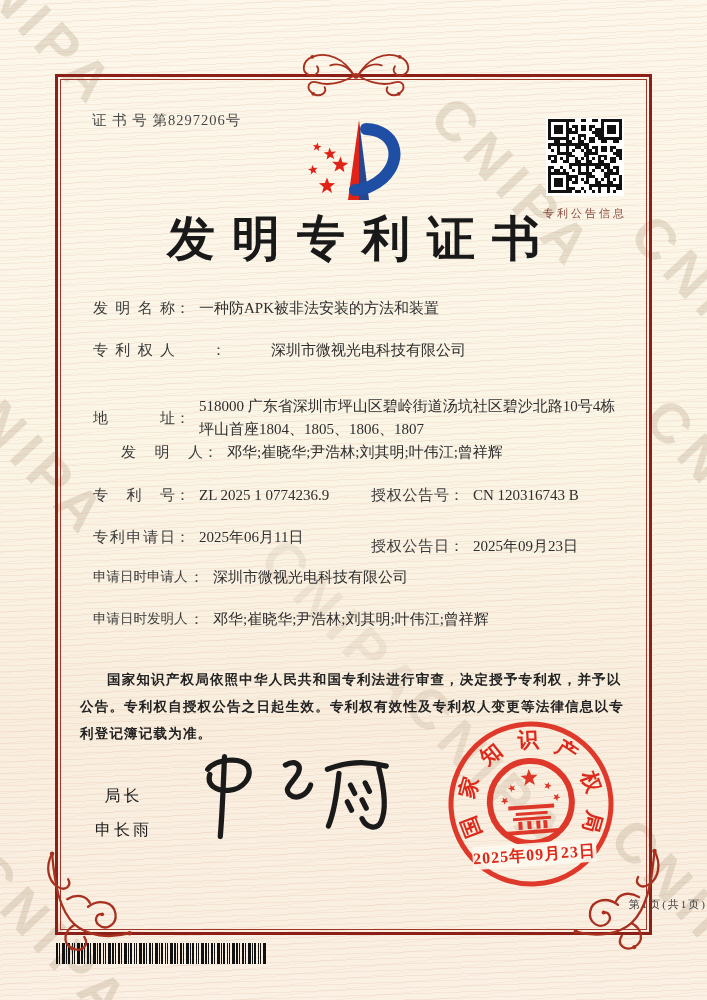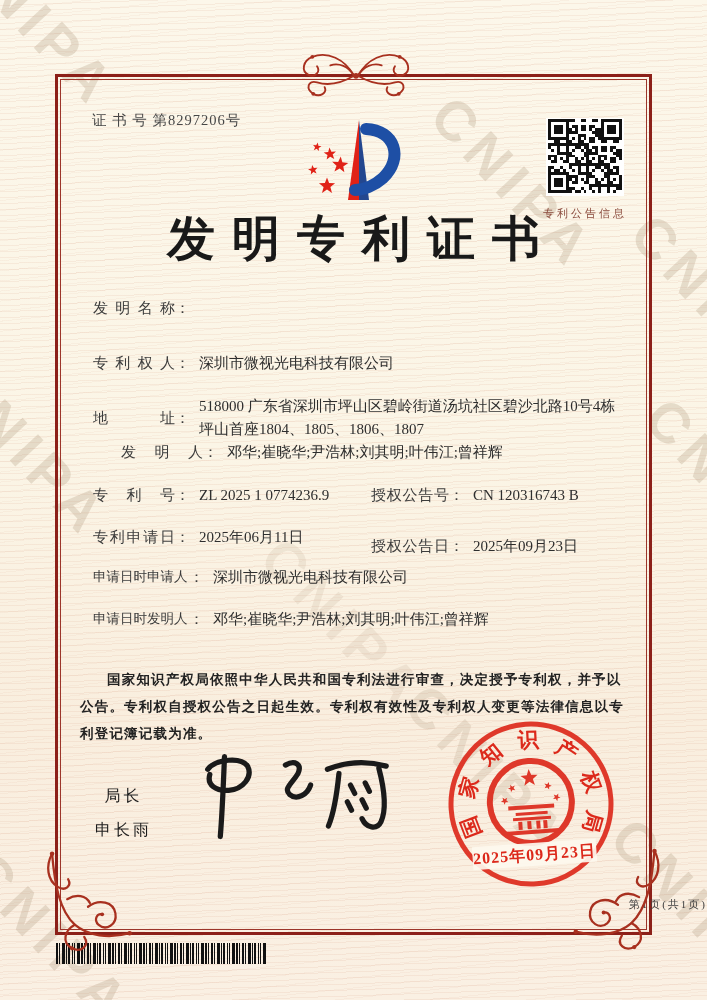--- a/index.html
+++ b/index.html
@@ -60,21 +60,21 @@
     display:inline-block;width:82px;flex:0 0 82px;
     text-align:justify;text-align-last:justify;color:#3c3c3c;
   }
   .lab-wide{
     display:inline-block;width:96px;flex:0 0 96px;font-size:13.5px;
     color:#3c3c3c;line-height:1.7;
   }
   .lab-r{display:inline-block;width:78px;flex:0 0 78px;text-align:justify;text-align-last:justify;color:#3c3c3c;}
   .colon{flex:0 0 auto;color:#3c3c3c;}
   .val{margin-left:9px;font-size:15px;}
-  .r1{top:12px;} .r2{top:67px;} .r3{top:110px;width:534px;} .r4{top:156px;margin-left:28px;}
+  .r1{top:12px;} .r2{top:54px;gap:36px;} .r3{top:110px;width:534px;} .r4{top:156px;margin-left:28px;}
   .r5a{top:199px;} .r5b{top:199px;left:278px;}
   .r6a{top:241px;} .r6b{top:241px;left:278px;margin-top:9px;}
   .r7{top:281px;} .r8{top:323px;}
   .legal{
     position:absolute;left:80px;top:666px;width:550px;
     font-size:13.5px;line-height:2.0;letter-spacing:1.2px;color:#222;
     text-indent:2em;
     font-weight:bold;
   }
   .sign-block{
@@ -414,20 +414,21 @@
     </div>
     <div class="qr-caption">专利公告信息</div>
   </div>
 
   <div class="doc-title">发明专利证书</div>
 
   <div class="fields">
     <div class="row r1">
       <span class="lab">发明名称</span>
         <span class="colon">：</span>
+      <span class="val">一种防APK被非法安装的方法和装置</span>
     </div>
     <div class="row r2">
       <span class="lab">专利权人</span>
         <span class="colon">：</span>
       <span class="val">深圳市微视光电科技有限公司</span>
     </div>
     <div class="row r3">
       <span class="lab">地址</span>
         <span class="colon">：</span>
       <span class="val">518000 广东省深圳市坪山区碧岭街道汤坑社区碧沙北路10号4栋坪山首座1804、1805、1806、1807</span>

